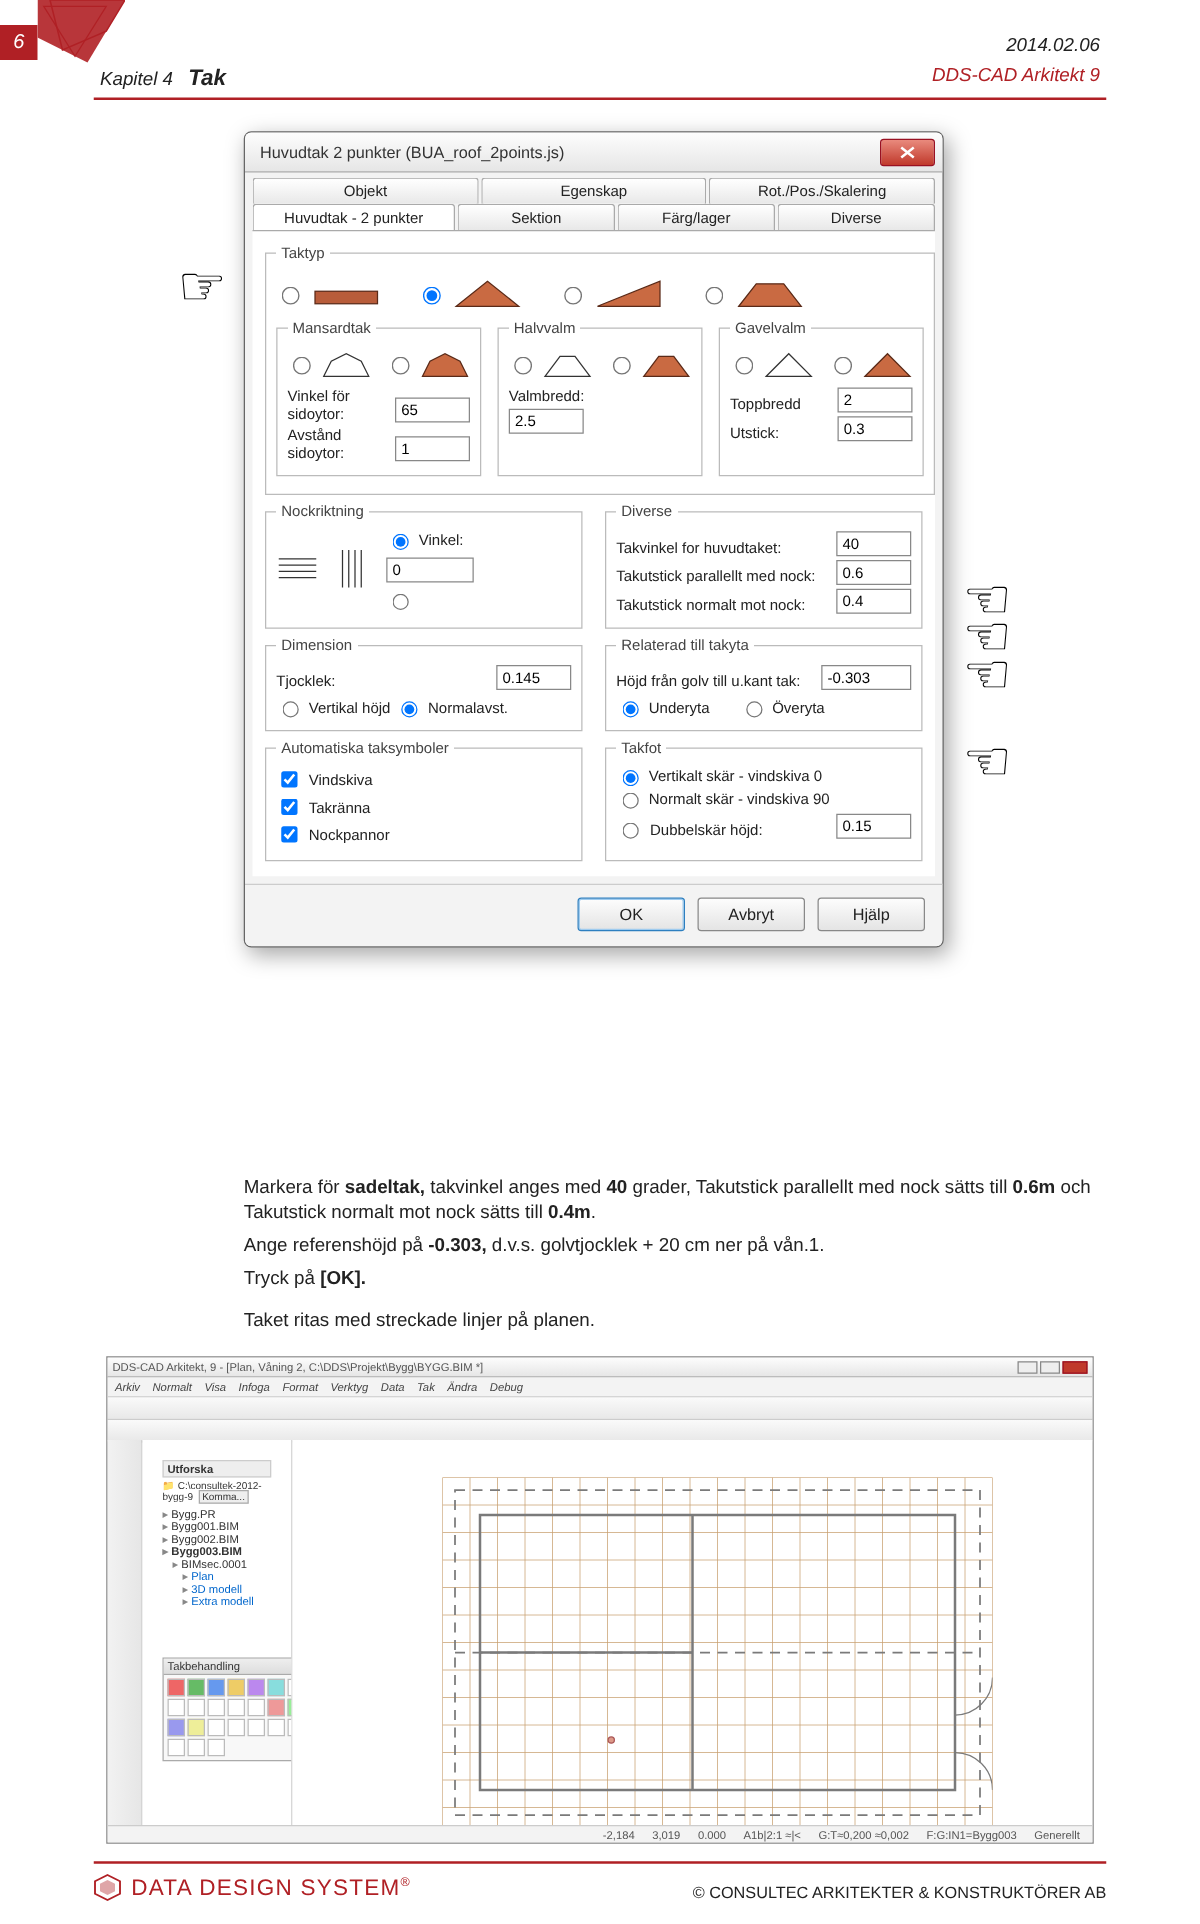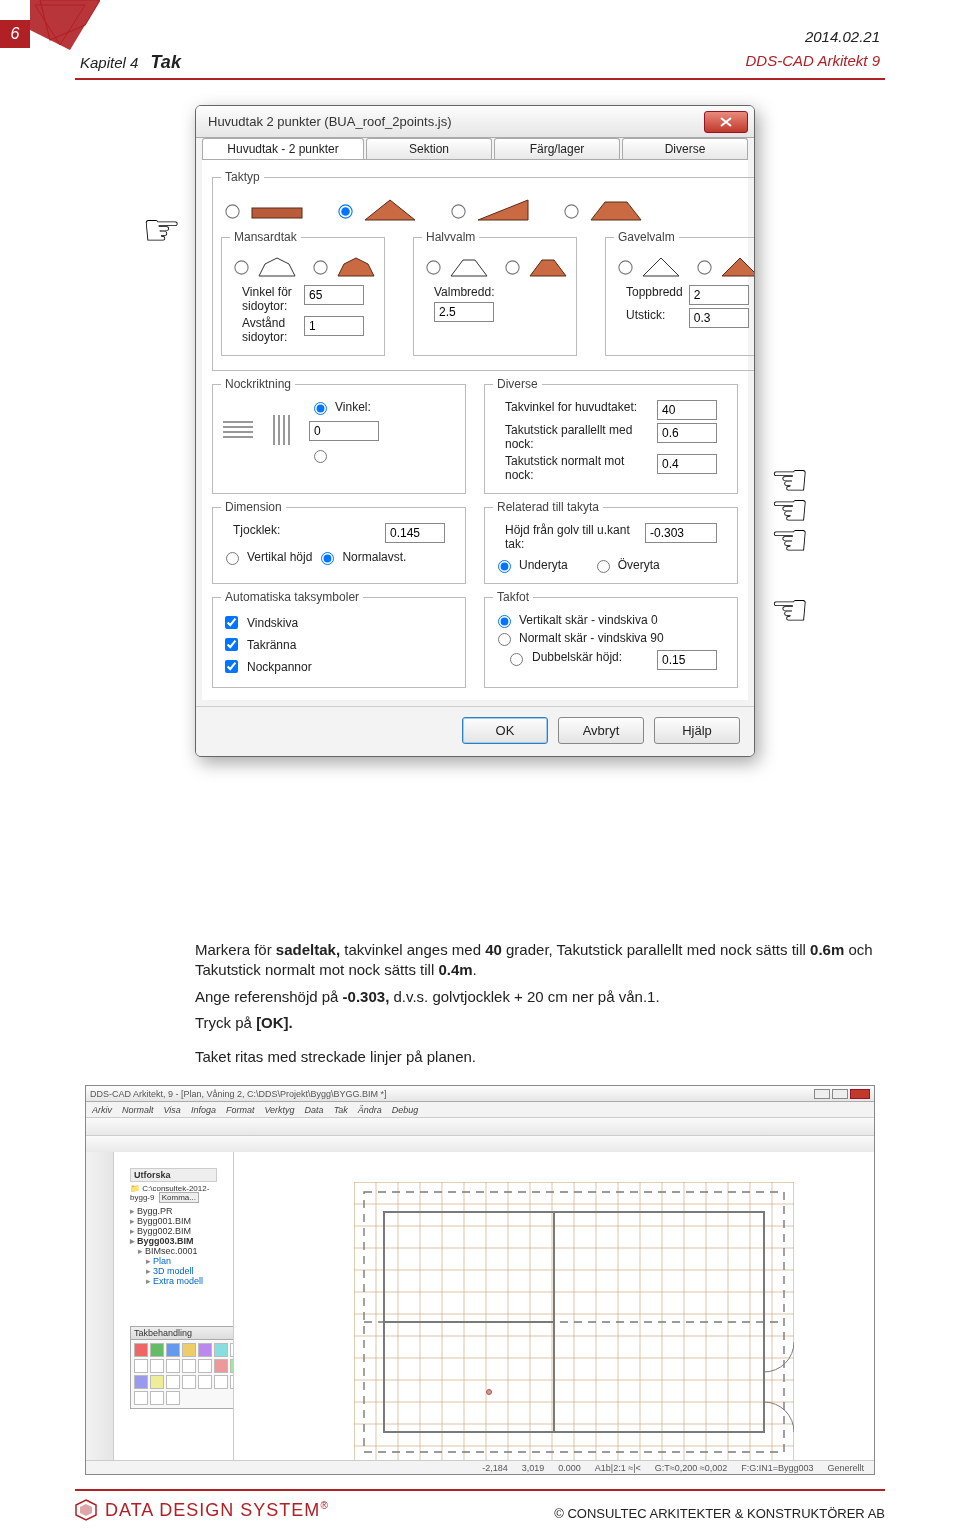--- a/index.html
+++ b/index.html
@@ -166,23 +166,23 @@
   .roof-option {
     display: flex;
     align-items: center;
     gap: 6px;
   }
   .roof-option input { transform: scale(1.1); }
   .roof-img {
     width: 58px; height: 32px;
     display: inline-block;
   }
-  .row3cols { display: flex; gap: 28px; }
+  .row3cols { display: flex; gap: 13px; }
   .row3cols fieldset { flex: 1; }
-  .subrow { display: flex; align-items: flex-start; gap: 6px; margin: 3px 12px; }
+  .subrow { display: flex; align-items: flex-end; gap: 6px; margin: 3px 0; }
   .subrow label { flex: 1; }
   .subrow input.txt, input.txt {
     width: 60px;
     border: 1px solid #888;
     padding: 2px 4px;
     font-size: 12px;
     background: #fff;
   }
   input.txt.wide { width: 72px; }
   .two-col { display: flex; gap: 18px; }
@@ -316,21 +316,21 @@
 <body>
 
 <div class="page-num-box">6</div>
 <div class="corner-art">
   <svg viewBox="0 0 70 60">
     <polygon points="0,0 70,0 40,50 0,30" fill="#b02025" opacity="0.9"></polygon>
     <polygon points="10,0 70,0 55,25 20,40" fill="none" stroke="#b02025" stroke-width="1.2"></polygon>
     <polygon points="5,5 55,5 30,45" fill="none" stroke="#b02025" stroke-width="1"></polygon>
   </svg>
 </div>
-<div class="top-date">2014.02.21</div>
+<div class="top-date">2014.02.06</div>
 <div class="chapter-line">
   <span>Kapitel 4</span>
   <span class="bold">Tak</span>
 </div>
 <div class="product-line">DDS-CAD Arkitekt 9</div>
 <div class="header-rule"></div>
 
 <div class="hand" style="left:142px; top:208px;">☞</div>
 <div class="hand" style="left:770px; top:458px;">☜</div>
 <div class="hand" style="left:770px; top:488px;">☜</div>
@@ -338,20 +338,25 @@
 <div class="hand" style="left:770px; top:588px;">☜</div>
 
 <div class="dialog-wrap">
   <div class="dlg-title">
     <span>Huvudtak 2 punkter (BUA_roof_2points.js)</span>
     <div class="close-btn">
       <svg width="14" height="12">
           <path d="M2 2 L12 10 M12 2 L2 10" stroke="#fff" stroke-width="2"></path>
         </svg>
     </div>
+  </div>
+  <div class="tabrow">
+    <div class="tab">Objekt</div>
+    <div class="tab">Egenskap</div>
+    <div class="tab">Rot./Pos./Skalering</div>
   </div>
   <div class="tabrow row2">
     <div class="tab active" style="flex:1.3">Huvudtak - 2 punkter</div>
     <div class="tab">Sektion</div>
     <div class="tab">Färg/lager</div>
     <div class="tab">Diverse</div>
   </div>
 
   <div class="dlg-body">
 

